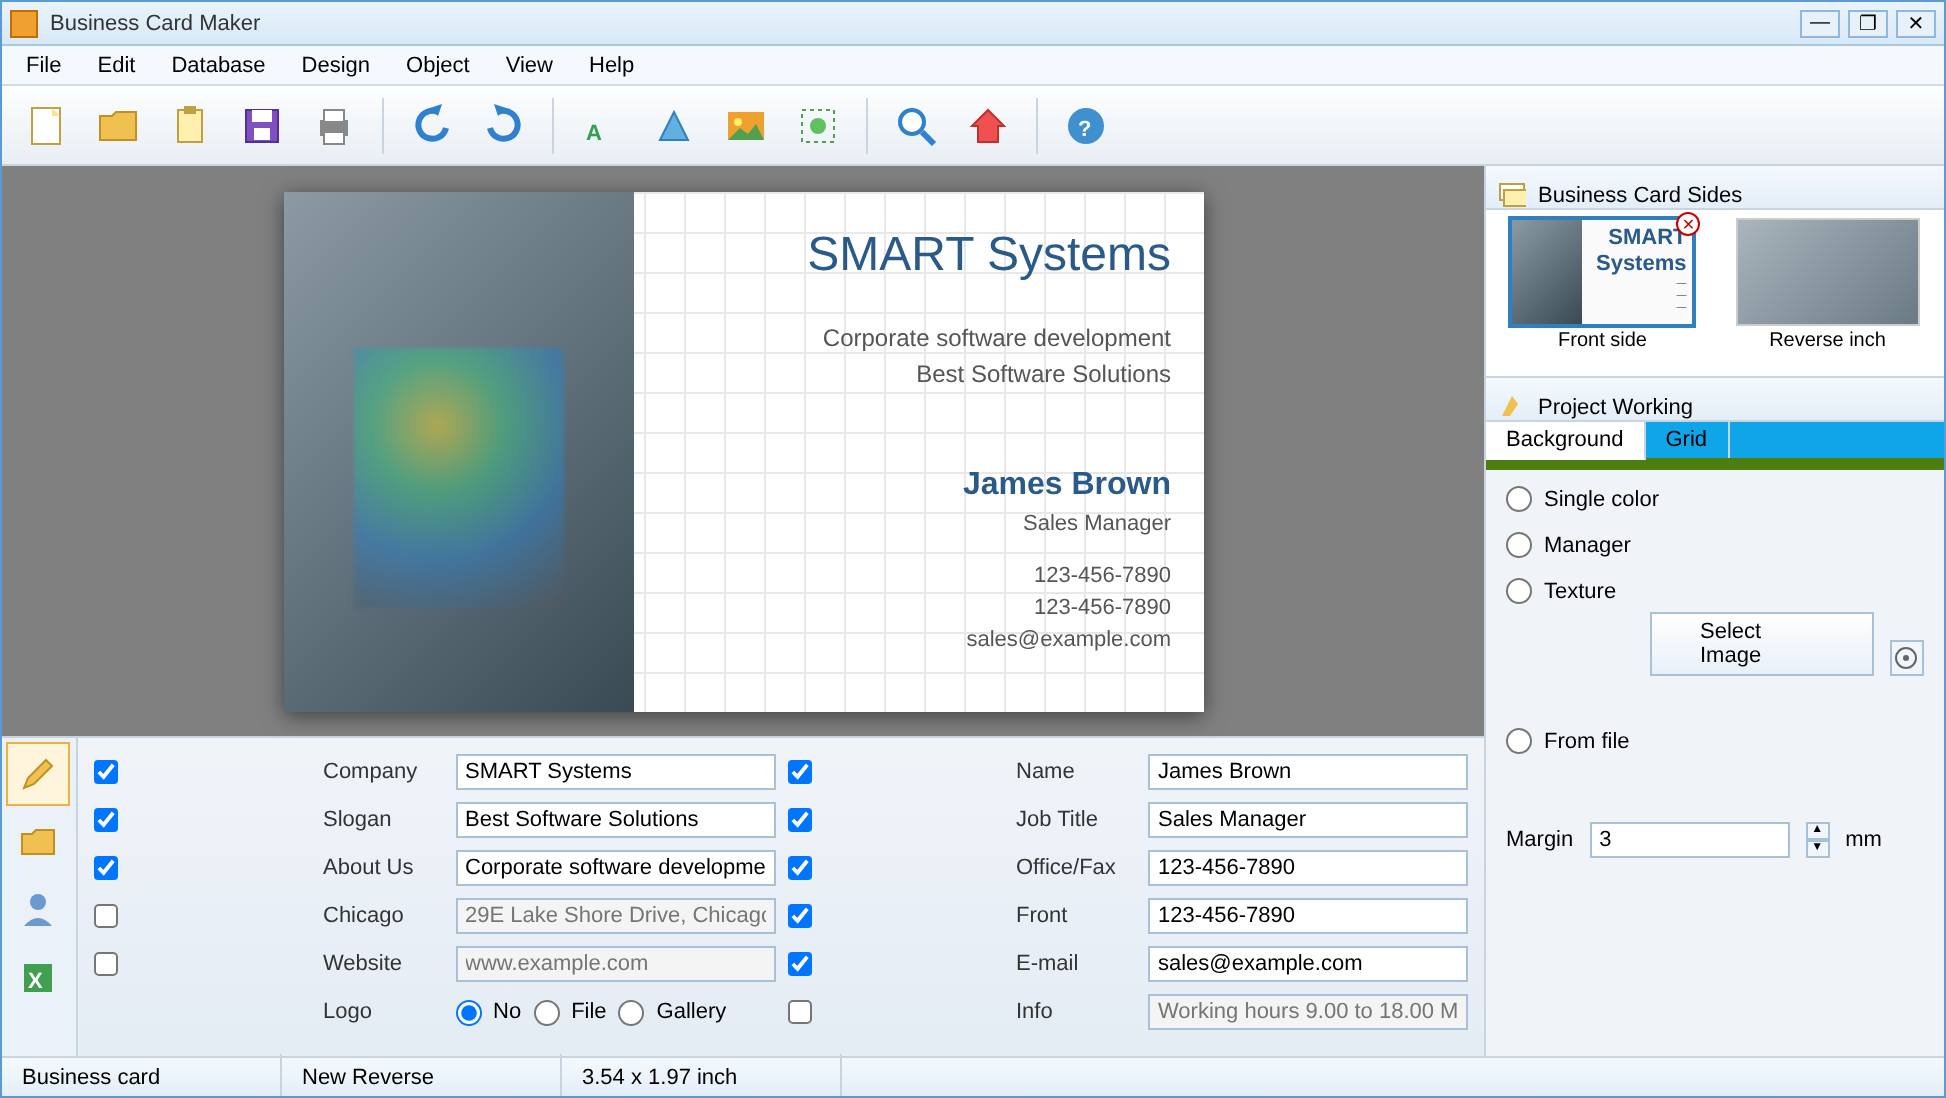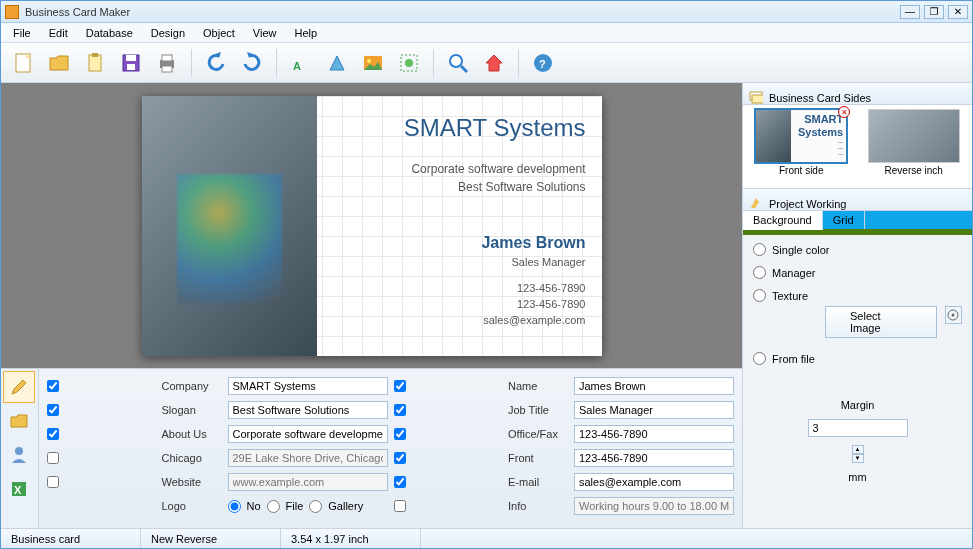--- a/index.html
+++ b/index.html
@@ -49,24 +49,24 @@
 .sidethumb .ttext { flex:1; padding:3px; font-size:5px; color:#2a5a8a; text-align:right; line-height:1.2; }
 .sidethumb.rev { background: linear-gradient(135deg,#aab5bd,#6a7a84); }
 .sidethumb .close { position:absolute; top:-4px; right:-4px; width:12px; height:12px; background:#fff; border:1px solid #c00; border-radius:50%; color:#c00; font-size:8px; display:flex; align-items:center; justify-content:center; }
 .sidelabel { font-size: 10px; }
 .designtabs { display: flex; border-bottom: 6px solid #4d7c0f; background: #0ea5e9; }
 .designtab { padding: 3px 10px; cursor: pointer; border-right: 1px solid #c8d4e0; }
 .designtab.active { background: #fff; border-bottom: 1px solid #fff; margin-bottom: -1px; }
 .designbody { flex: 1; background: #f0f4f9; padding: 8px 10px; display: flex; flex-direction: column; gap: 10px; }
 .radiorow { display: flex; align-items: center; gap: 6px; }
 .radiorow input { margin: 0; }
-.imgbtn-row { display:flex; align-items:flex-start; gap:8px; margin-left: 72px; margin-top:-6px; margin-bottom:4px;}
+.imgbtn-row { display:flex; align-items:flex-end; gap:8px; margin-left: 72px; margin-top:-6px; margin-bottom:16px;}
 .selimgbtn { padding: 3px 24px; border: 1px solid #a8c0d8; background: linear-gradient(#fff,#e8f0f8); cursor: pointer; }
 .gearbtn { width:18px; height:18px; border:1px solid #a8c0d8; background:#f0f6fc; display:flex; align-items:center; justify-content:center; cursor:pointer; }
-.marginrow { display: flex; align-items: center; gap: 8px; margin-top: 24px; flex-direction: column; }
+.marginrow { display: flex; align-items: center; gap: 8px; margin-top: 24px; }
 .marginrow input { width: 100px; padding: 2px 4px; border: 1px solid #a8c0d8; }
 .spinner { display:flex; flex-direction:column; }
 .spinner span { font-size:6px; line-height:7px; border:1px solid #a8c0d8; width:12px; text-align:center; cursor:pointer; background:#f0f6fc;}
 .statusbar { height: 20px; background: linear-gradient(#f4f9fd,#e4eef8); border-top: 1px solid #c8d4e0; display: flex; align-items: center; }
 .statusbar .cell { padding: 12px 10px; border-right: 1px solid #c8d4e0; height: 100%; display: flex; align-items: center; }
 svg { display: block; }
 </style>
 </head>
 <body>
 

